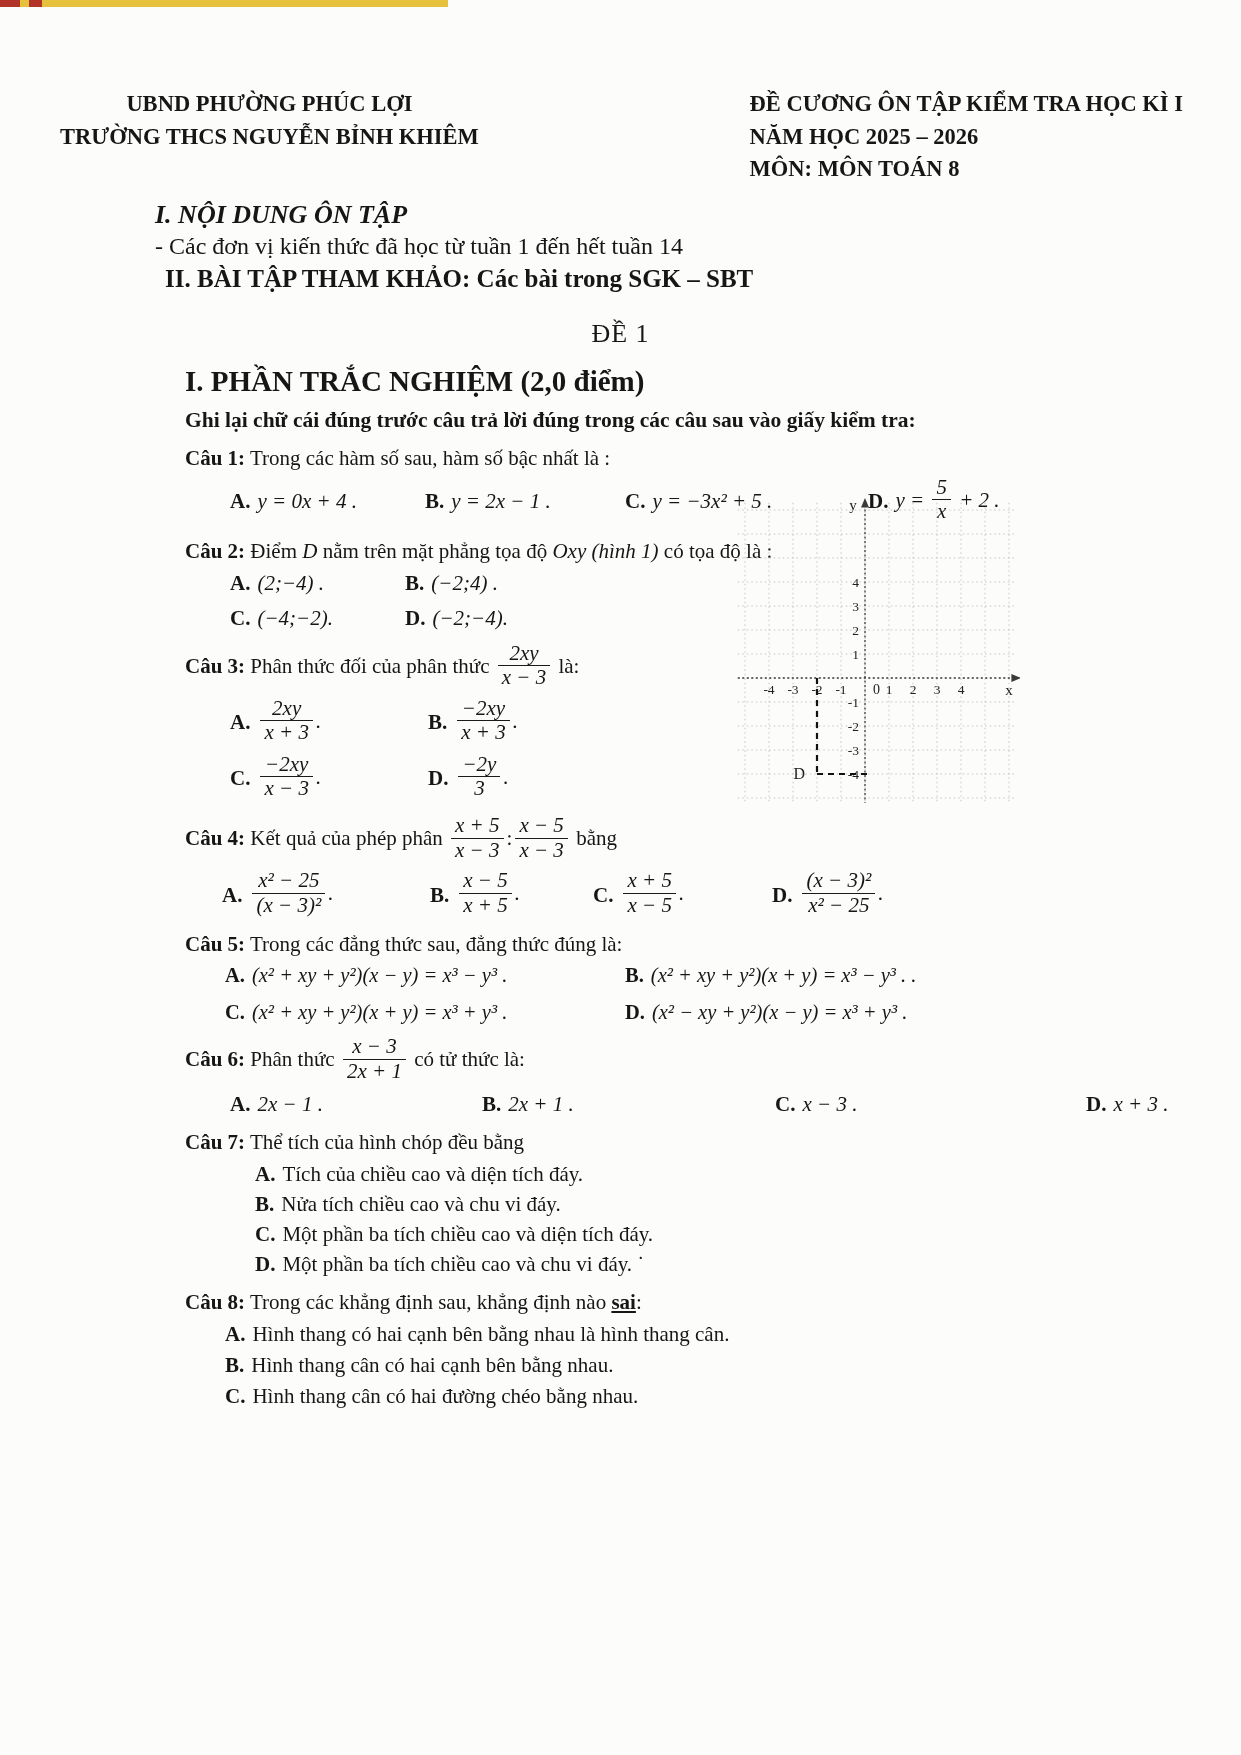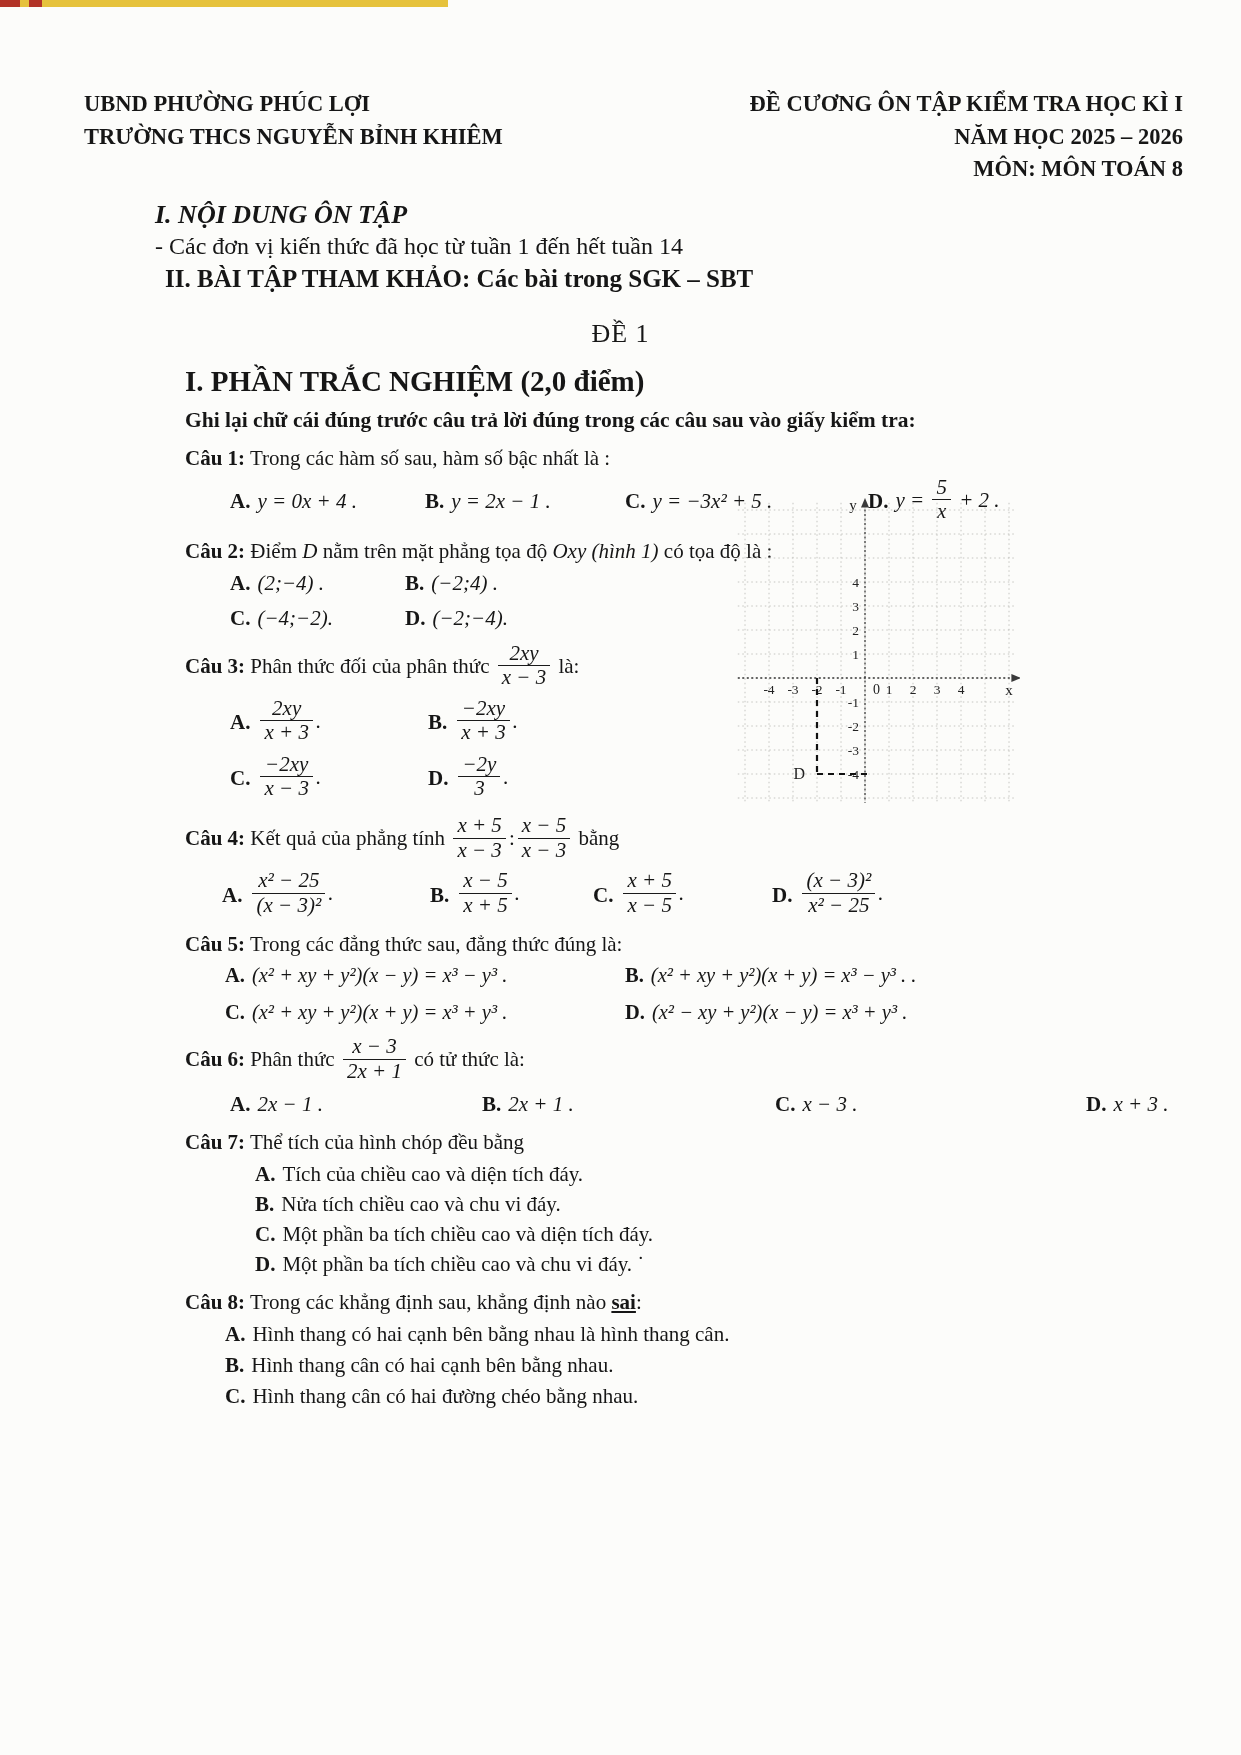--- a/index.html
+++ b/index.html
@@ -12,22 +12,22 @@
     font-family:"Liberation Serif","DejaVu Serif",serif;
     color:#161616;
     font-size:21px;
   }
   
   .scan-strip{position:absolute;top:0;left:0;width:448px;height:7px;background:#e6c23c;}
   .scan-strip .red1{position:absolute;left:0;top:0;width:20px;height:7px;background:#b23327;}
   .scan-strip .red2{position:absolute;left:29px;top:0;width:13px;height:7px;background:#b23327;}
 
   .header{display:flex;margin-top:88px;}
-  .header-left{margin-left:84px;text-align:left;font-weight:bold;line-height:1.45;font-size:22.5px;}
-  .header-right{margin-left:auto;margin-right:58px;text-align:right;font-weight:bold;line-height:1.45;font-size:22.5px;}
+  .header-left{margin-left:60px;text-align:center;font-weight:bold;line-height:1.45;font-size:22.5px;}
+  .header-right{margin-left:auto;margin-right:58px;text-align:left;font-weight:bold;line-height:1.45;font-size:22.5px;}
 
   .h-s1{margin:14px 0 0 155px;font-weight:bold;font-size:26px;font-style:italic;}
   .h-s1item{margin:3px 0 0 155px;font-size:24px;}
   .h-s2{margin:5px 0 0 165px;font-weight:bold;font-size:25px;}
   .h-de{margin:26px 0 0 0;text-align:center;font-weight:normal;font-size:26px;letter-spacing:1px;}
   .h-part{margin:16px 0 0 185px;font-weight:bold;font-size:29px;}
   .h-instr{margin:10px 0 0 185px;font-weight:bold;font-size:21.5px;}
 
   #questions{margin-left:175px;margin-top:8px;position:relative;width:1000px;}
   .q{margin-top:13px;}
@@ -149,21 +149,21 @@
             <span class="okey">C.</span>
             <span class="ocontent"><span class="frac"><span class="fn">−2xy</span><span class="fd">x − 3</span></span><span class="seg-m">.</span></span>
           </div>
           <div class="opt">
             <span class="okey">D.</span>
             <span class="ocontent"><span class="frac"><span class="fn">−2y</span><span class="fd">3</span></span><span class="seg-m">.</span></span>
           </div>
         </div>
       </div>
       <div class="q">
-        <div class="q-head"><span class="q-label">Câu 4:</span><span class="seg-p">  Kết quả của phẳng tính </span><span class="frac"><span class="fn">x + 5</span><span class="fd">x − 3</span></span><span class="seg-p">:</span><span class="frac"><span class="fn">x − 5</span><span class="fd">x − 3</span></span><span class="seg-p"> bằng</span></div>
+        <div class="q-head"><span class="q-label">Câu 4:</span><span class="seg-p">  Kết quả của phép phân </span><span class="frac"><span class="fn">x + 5</span><span class="fd">x − 3</span></span><span class="seg-p">:</span><span class="frac"><span class="fn">x − 5</span><span class="fd">x − 3</span></span><span class="seg-p"> bằng</span></div>
         <div class="opts opts-row4-b">
           <div class="opt">
             <span class="okey">A.</span>
             <span class="ocontent"><span class="frac"><span class="fn">x² − 25</span><span class="fd">(x − 3)²</span></span><span class="seg-m">.</span></span>
           </div>
           <div class="opt">
             <span class="okey">B.</span>
             <span class="ocontent"><span class="frac"><span class="fn">x − 5</span><span class="fd">x + 5</span></span><span class="seg-m">.</span></span>
           </div>
           <div class="opt">

